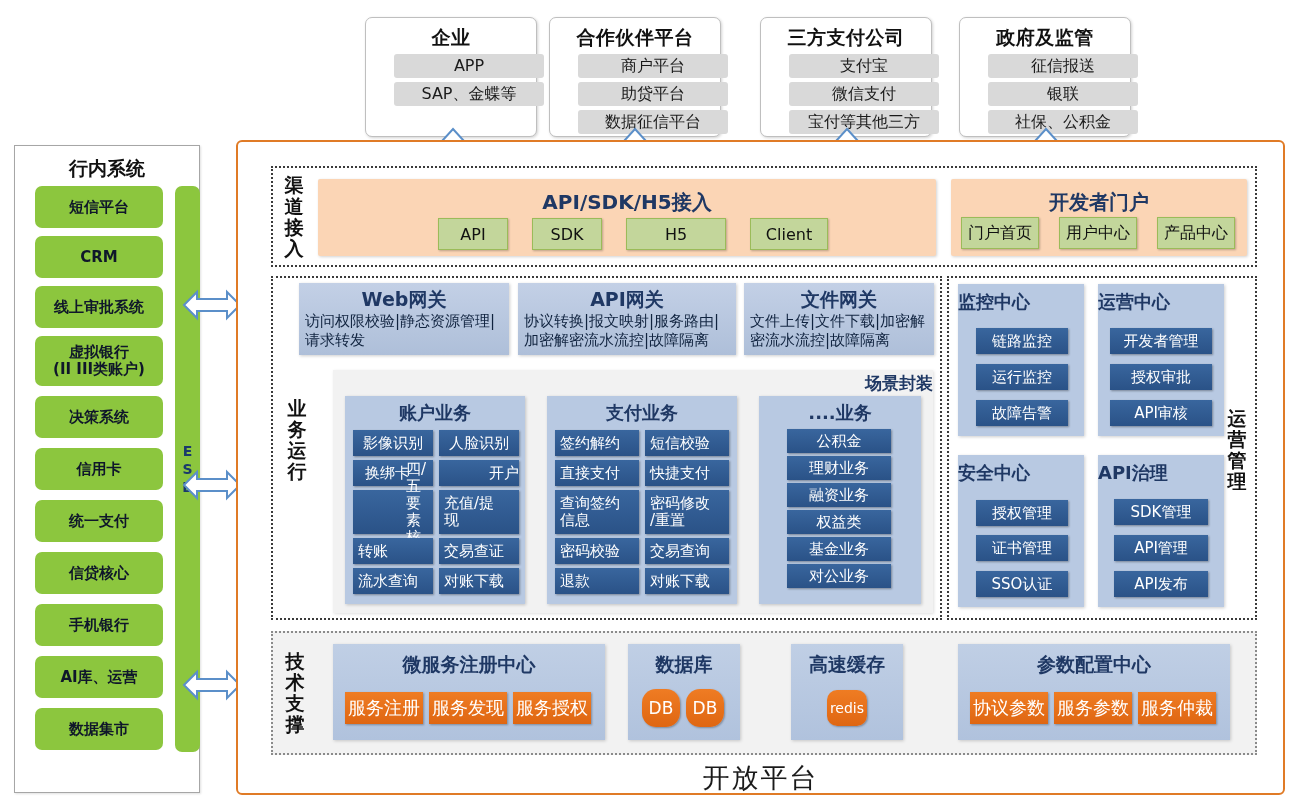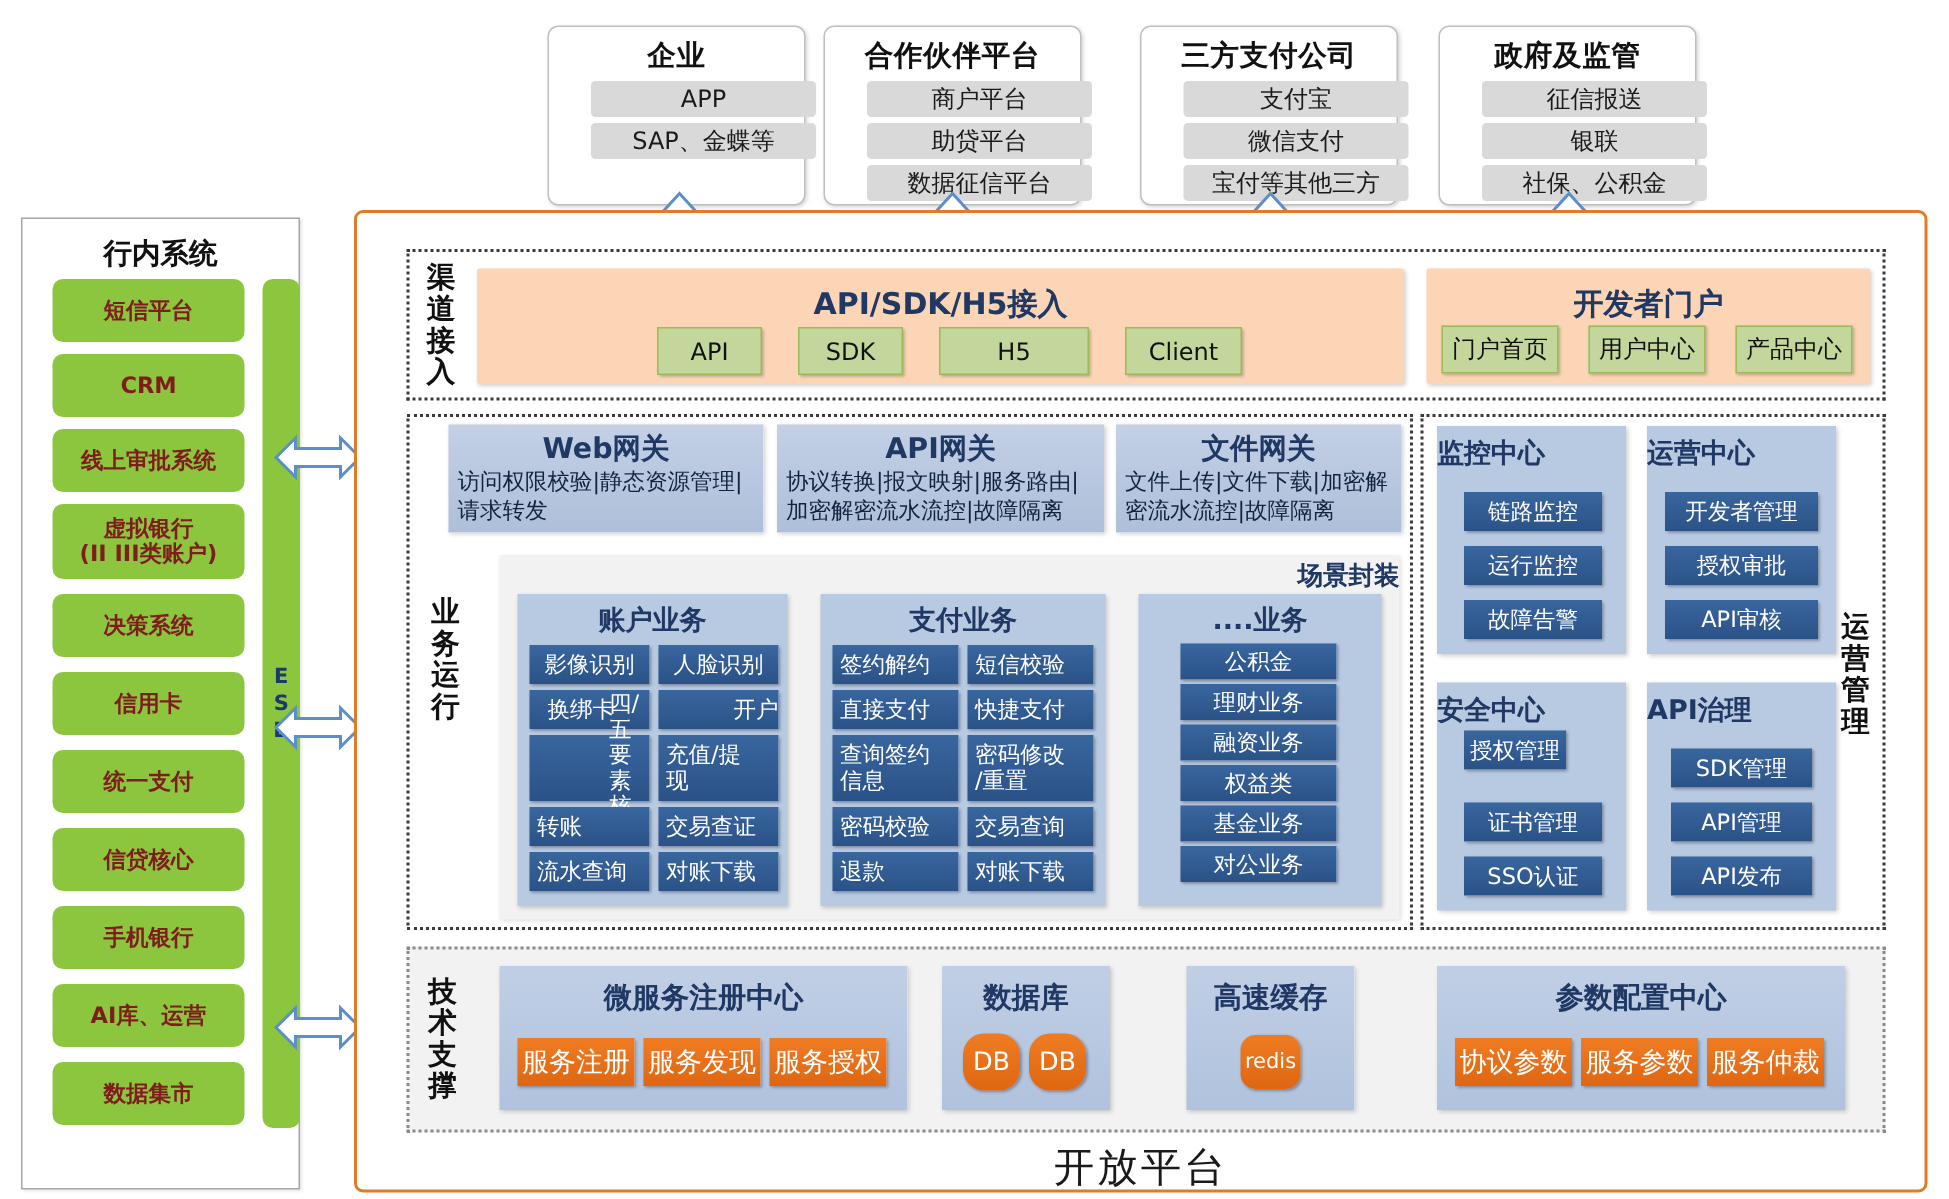--- a/index.html
+++ b/index.html
@@ -34,21 +34,21 @@
     box-shadow:1px 1px 2px rgba(0,0,0,0.12);
   }
   #bank-title {
     position:absolute; top:10px; left:0; width:100%;
     text-align:center; font-weight:bold; font-size:19px; color:#111;
   }
   .bank-item {
     position:absolute; left:20px; width:128px;
     background:#8cc63e; border-radius:7px;
     display:flex; align-items:center; justify-content:center;
-    text-align:center; font-weight:bold; font-size:15px; color:#7f1d1d;
+    text-align:center; font-weight:bold; font-size:15px; color:#0f172a;
     line-height:17px;
   }
   #esb-bar {
     position:absolute; background:#8cc63e; border-radius:7px;
     display:flex; flex-direction:column; align-items:center;
     justify-content:center; gap:2px;
     font-weight:bold; font-size:14px; color:#1a3a6b;
   }
 
   
@@ -466,21 +466,21 @@
   <div class="ops-chip" style="left:12px; top:80px;  width:102px; height:26px;">
       <span>授权审批</span>
     </div>
   <div class="ops-chip" style="left:12px; top:116px; width:102px; height:26px;">
       <span>API审核</span>
     </div>
 </div>
 
 <div class="ops-card" style="left:958px; top:455px; width:126px; height:152px;">
   <div class="ops-card-title">安全中心</div>
-  <div class="ops-chip" style="left:18px; top:32px;  width:68px; height:26px;">
+  <div class="ops-chip" style="left:18px; top:45px;  width:92px; height:26px;">
       <span>授权管理</span>
     </div>
   <div class="ops-chip" style="left:18px; top:80px;  width:92px; height:26px;">
       <span>证书管理</span>
     </div>
   <div class="ops-chip" style="left:18px; top:116px; width:92px; height:26px;">
       <span>SSO认证</span>
     </div>
 </div>
 

